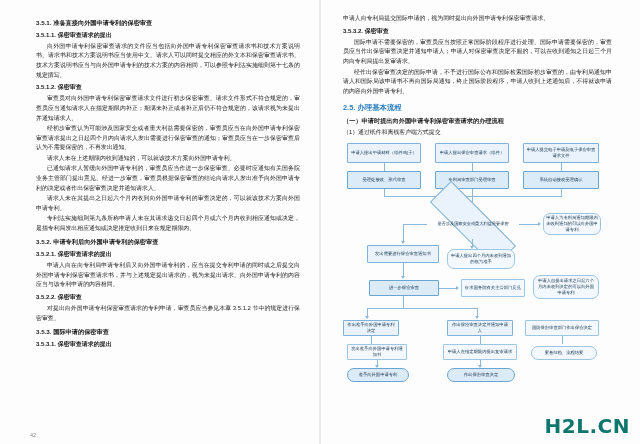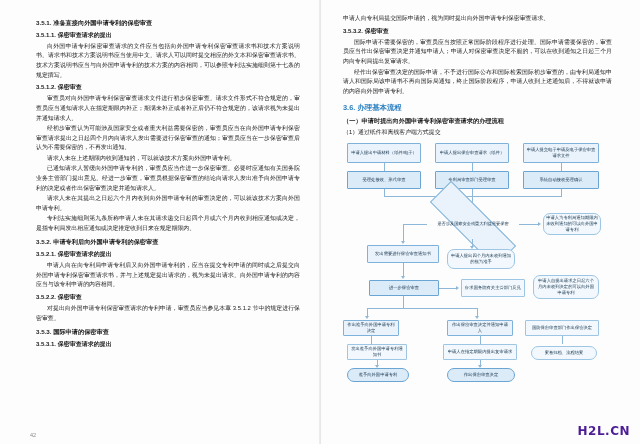--- a/index.html
+++ b/index.html
@@ -50,21 +50,21 @@
     color:#2a7fc1;font-size:7.4px;font-weight:bold;margin:7px 0 4px 0;
   }
   .sub-blue{
     font-size:6.2px;font-weight:bold;margin:3px 0 2px 0;color:#1a1a1a;
   }
   .page-no{
     position:absolute;left:30px;bottom:6px;font-size:5.5px;color:#8a8a8a;
   }
   .watermark{
     position:absolute;right:10px;bottom:6px;
-    font-size:12px;font-weight:bold;color:#4c1d95;letter-spacing:.5px;
+    font-size:20px;font-weight:bold;color:#0f766e;letter-spacing:.5px;
     font-family:"DejaVu Sans",sans-serif;
   }
   
   .flow{
     position:relative;margin-top:5px;height:236px;width:100%;
   }
   .node{
     position:absolute;
     box-sizing:border-box;
     border:1px solid #7fb2da;
@@ -132,21 +132,21 @@
 
     <div class="page-no">42</div>
   </div>
 
   <div class="col col-right">
     <div class="para noind">申请人向专利局提交国际申请的，视为同时提出向外国申请专利保密审查请求。</div>
     <div class="h4">3.5.3.2. 保密审查</div>
     <div class="para">国际申请不需要保密的，审查员应当按照正常国际阶段程序进行处理。国际申请需要保密的，审查员应当作出保密审查决定并通知申请人；申请人对保密审查决定不服的，可以在收到通知之日起三个月内向专利局提出复审请求。</div>
     <div class="para">经作出保密审查决定的国际申请，不予进行国际公布和国际检索国际初步审查的，由专利局通知申请人和国际局该申请书不再向国际局通知，终止国际阶段程序，申请人收到上述通知后，不得就该申请的内容向外国申请专利。</div>
 
-    <div class="sec-blue">3.6. 办理基本流程</div>
+    <div class="sec-blue">2.5. 办理基本流程</div>
     <div class="sub-blue">（一）申请时提出向外国申请专利保密审查请求的办理流程</div>
     <div class="para noind">（1）通过纸件和离线客户端方式提交</div>
 
     <div class="flow">
 
       <div class="node" style="left:4px;  top:0px;   width:74px;height:20px;">
           <span>申请人提出中请材料（纸件/电子）</span>
         </div>
       <div class="node" style="left:92px; top:0px;   width:74px;height:20px;">
           <span>申请人提出保密审查请求（纸件）</span>

